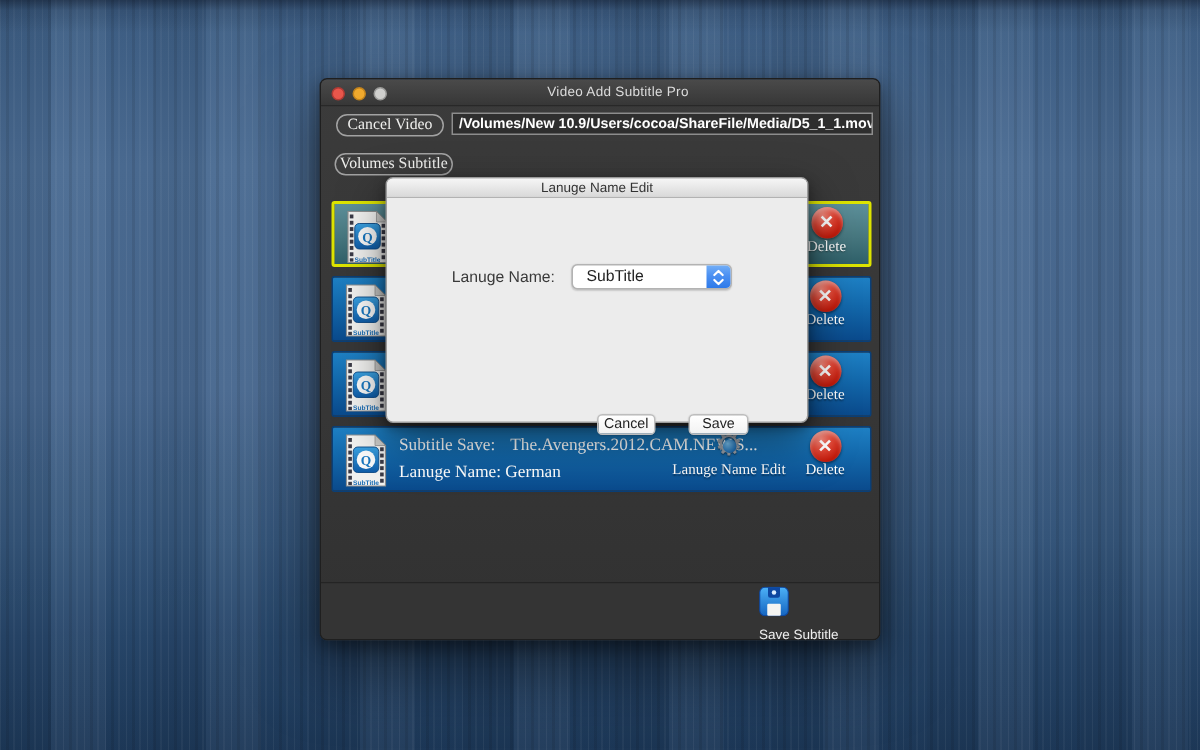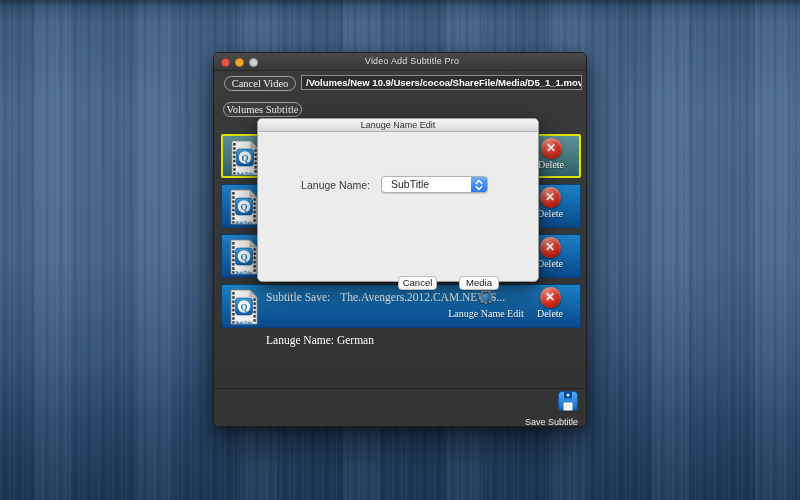--- a/index.html
+++ b/index.html
@@ -57,40 +57,40 @@
   }
   .row.selected{
     background:linear-gradient(180deg,#5d909a 0%,#47777f 55%,#2f6069 100%);
     border:2px solid #dde400;
   }
   .row-1{top:81px;} .row-2{top:131px;} .row-3{top:181px;} .row-4{top:231px;}
   .sub-icon{position:absolute;left:8px;top:4px;width:28px;height:36px;}
   .row-text{position:absolute;color:#fff;font-family:"Liberation Serif", serif;font-size:11.5px;white-space:nowrap;}
   .line1{left:44px;top:6px;}
   .line1 .fname{margin-left:10px;}
-  .line2{left:44px;top:24px;margin-top:25px;}
+  .line2{left:44px;top:24px;}
   .edit-col{position:absolute;left:194px;top:1px;width:140px;text-align:center;}
   .gear-wrap{position:relative;display:inline-block;width:24px;height:22px;}
   .gear-glyph{font-size:21px;line-height:22px;color:#9aa0a8;text-shadow:0 1px 1px rgba(0,0,0,0.5);}
   .gear-dot{position:absolute;left:50%;top:52%;width:9px;height:9px;margin:-4.5px 0 0 -4.5px;border-radius:50%;
     background:radial-gradient(circle at 35% 30%, #7cc4f2, #1e6fb5 70%, #0d4a85);}
   .edit-label,.delete-label{display:block;color:#fff;font-family:"Liberation Serif", serif;font-size:10px;margin-top:0px;text-shadow:0 1px 1px rgba(0,0,0,0.4);}
   .delete-col{position:absolute;left:305px;top:2px;width:46px;text-align:center;}
   .del-circle{
     display:inline-block;width:21px;height:21px;border-radius:50%;
     background:radial-gradient(circle at 35% 28%, #f4897c 0%, #e14433 38%, #c01708 75%, #8f0d02 100%);
     box-shadow:inset 0 2px 3px rgba(255,255,255,0.45), 0 1px 2px rgba(0,0,0,0.5);
     color:#fff;font-weight:bold;font-size:12px;line-height:21px;text-align:center;
   }
   
   .footer{
     position:absolute;left:0;right:0;bottom:0;height:37px;
     background:#343434;border-top:1px solid #242424;border-radius:0 0 4px 4px;
   }
-  .save-block{position:absolute;right:8px;top:2px;width:72px;text-align:right;}
+  .save-block{position:absolute;right:8px;top:2px;width:72px;text-align:left;}
   .save-label{display:block;color:#eeeeee;font-size:9px;margin-top:2px;}
   
   .dialog{
     position:absolute;left:257px;top:118px;width:282px;height:164px;
     background:#ececec;border-radius:5px;border:1px solid #9b9b9b;box-sizing:border-box;
     box-shadow:0 12px 30px rgba(0,0,0,0.5), 0 3px 8px rgba(0,0,0,0.35);
     z-index:10;
   }
   .dialog-titlebar{
     position:absolute;left:0;top:0;right:0;height:12px;
@@ -305,14 +305,14 @@
   <div class="popup">
     <span class="popup-value">SubTitle</span>
     <span class="popup-cap">
       <svg width="8" height="12" viewBox="0 0 8 12">
           <path d="M1.2,4.4 L4,1.6 L6.8,4.4" fill="none" stroke="#ffffff" stroke-width="1.4" stroke-linecap="round" stroke-linejoin="round"></path>
           <path d="M1.2,7.6 L4,10.4 L6.8,7.6" fill="none" stroke="#ffffff" stroke-width="1.4" stroke-linecap="round" stroke-linejoin="round"></path>
         </svg>
     </span>
   </div>
   <div class="dlg-btn btn-cancel">Cancel</div>
-  <div class="dlg-btn btn-save">Media</div>
+  <div class="dlg-btn btn-save">Save</div>
 </div>
 
 </body></html>

